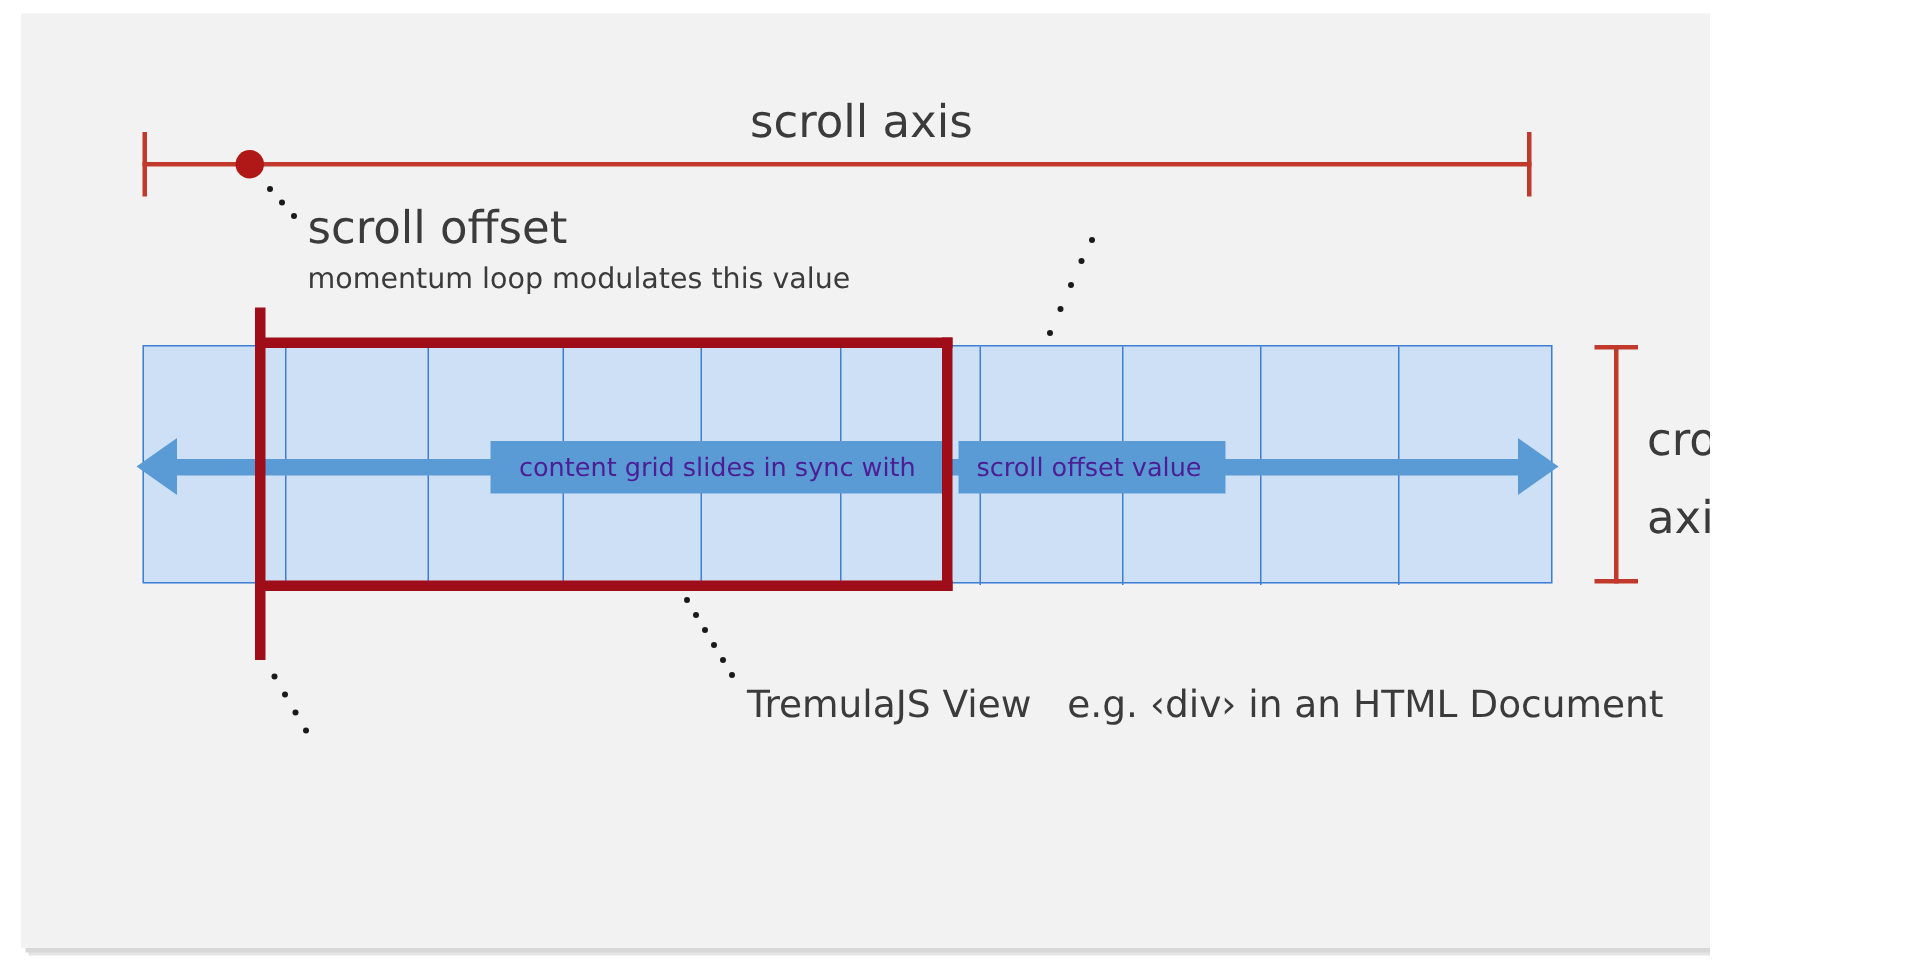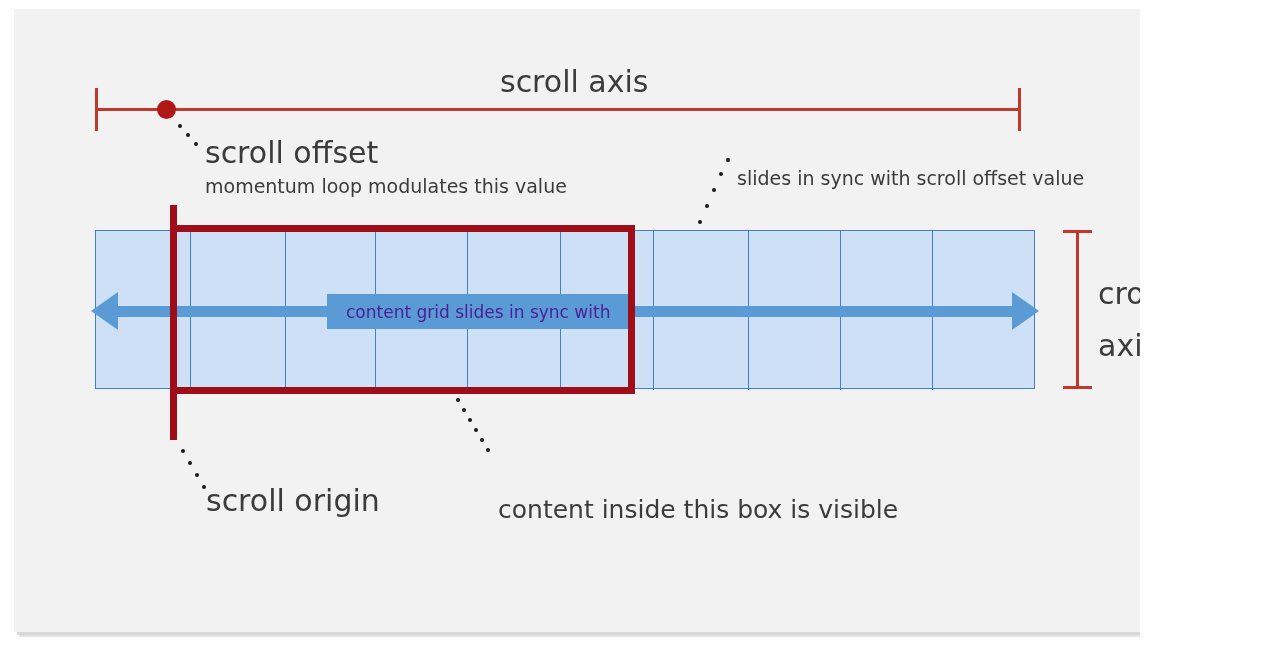--- a/index.html
+++ b/index.html
@@ -135,21 +135,20 @@
 
     <div class="bigdot" style="left:157px; top:100px;"></div>
 
     <div class="dot" style="left:178px; top:124px;"></div>
     <div class="dot" style="left:186px; top:133px;"></div>
     <div class="dot" style="left:194px; top:142px;"></div>
 
     <div class="txt t-big" style="left:205px; top:137px;">scroll offset</div>
     <div class="txt t-small" style="left:205px; top:176px;">momentum loop modulates this value</div>
 
-    <div class="txt t-small" style="left:737px; top:168px;">slides in sync with scroll offset value</div>
 
     <div class="dot" style="left:726px; top:158px;"></div>
     <div class="dot" style="left:719px; top:172px;"></div>
     <div class="dot" style="left:712px; top:188px;"></div>
     <div class="dot" style="left:705px; top:204px;"></div>
     <div class="dot" style="left:698px; top:220px;"></div>
     <div class="dot" style="left:691px; top:236px;"></div>
     <div class="dot" style="left:684px; top:252px;"></div>
     <div class="dot" style="left:678px; top:266px;"></div>
 
@@ -165,44 +164,46 @@
       <div class="vdiv" style="left:836px;"></div>
     </div>
 
     <div class="arrow-shaft" style="left:118px; top:306px; width:900px;"></div>
     <div class="arrow-head left" style="left:91px; top:292px;"></div>
     <div class="arrow-head right" style="left:1012px; top:292px;"></div>
 
     <div class="banner" style="left:327px; top:294px; width:305px; padding-left:19px;">
       <span class="t-banner">content grid slides in sync with</span>
     </div>
+    <div class="banner" style="left:639px; top:294px; width:178px; padding-left:12px;">
+      <span class="t-banner">scroll offset value</span>
+    </div>
 
     <div class="vp-edge" style="left:170px; top:225px; width:465px; height:7px;"></div>
 
     <div class="vp-edge" style="left:170px; top:387px; width:465px; height:7px;"></div>
 
     <div class="vp-edge" style="left:628px; top:225px; width:7px; height:169px;"></div>
 
     <div class="vp-edge" style="left:170px; top:205px; width:7px; height:235px;"></div>
 
     <div class="dot" style="left:181px; top:449px;"></div>
     <div class="dot" style="left:188px; top:461px;"></div>
     <div class="dot" style="left:195px; top:473px;"></div>
     <div class="dot" style="left:202px; top:485px;"></div>
 
-    <div class="txt t-big" style="left:206px; top:485px;">scroll origin</div>
 
     <div class="dot" style="left:456px; top:398px;"></div>
     <div class="dot" style="left:462px; top:408px;"></div>
     <div class="dot" style="left:468px; top:418px;"></div>
     <div class="dot" style="left:474px; top:428px;"></div>
     <div class="dot" style="left:480px; top:438px;"></div>
     <div class="dot" style="left:486px; top:448px;"></div>
 
-    <div class="txt t-mid" style="left:498px; top:496px;">content inside this box is visible</div>
+    <div class="txt t-mid" style="left:498px; top:456px;">TremulaJS View   e.g. ‹div› in an HTML Document</div>
 
     <div class="axis-line" style="left:1076px; top:230px; width:3px; height:159px;"></div>
     <div class="axis-line" style="left:1063px; top:230px; width:29px; height:3px;"></div>
     <div class="axis-line" style="left:1063px; top:386px; width:29px; height:3px;"></div>
 
     <div class="txt t-big" style="left:1098px; top:278px;text-align:center;">cross</div>
     <div class="txt t-big" style="left:1098px; top:316px;margin-top:14px;">axis</div>
 
   </div>
 </div>

